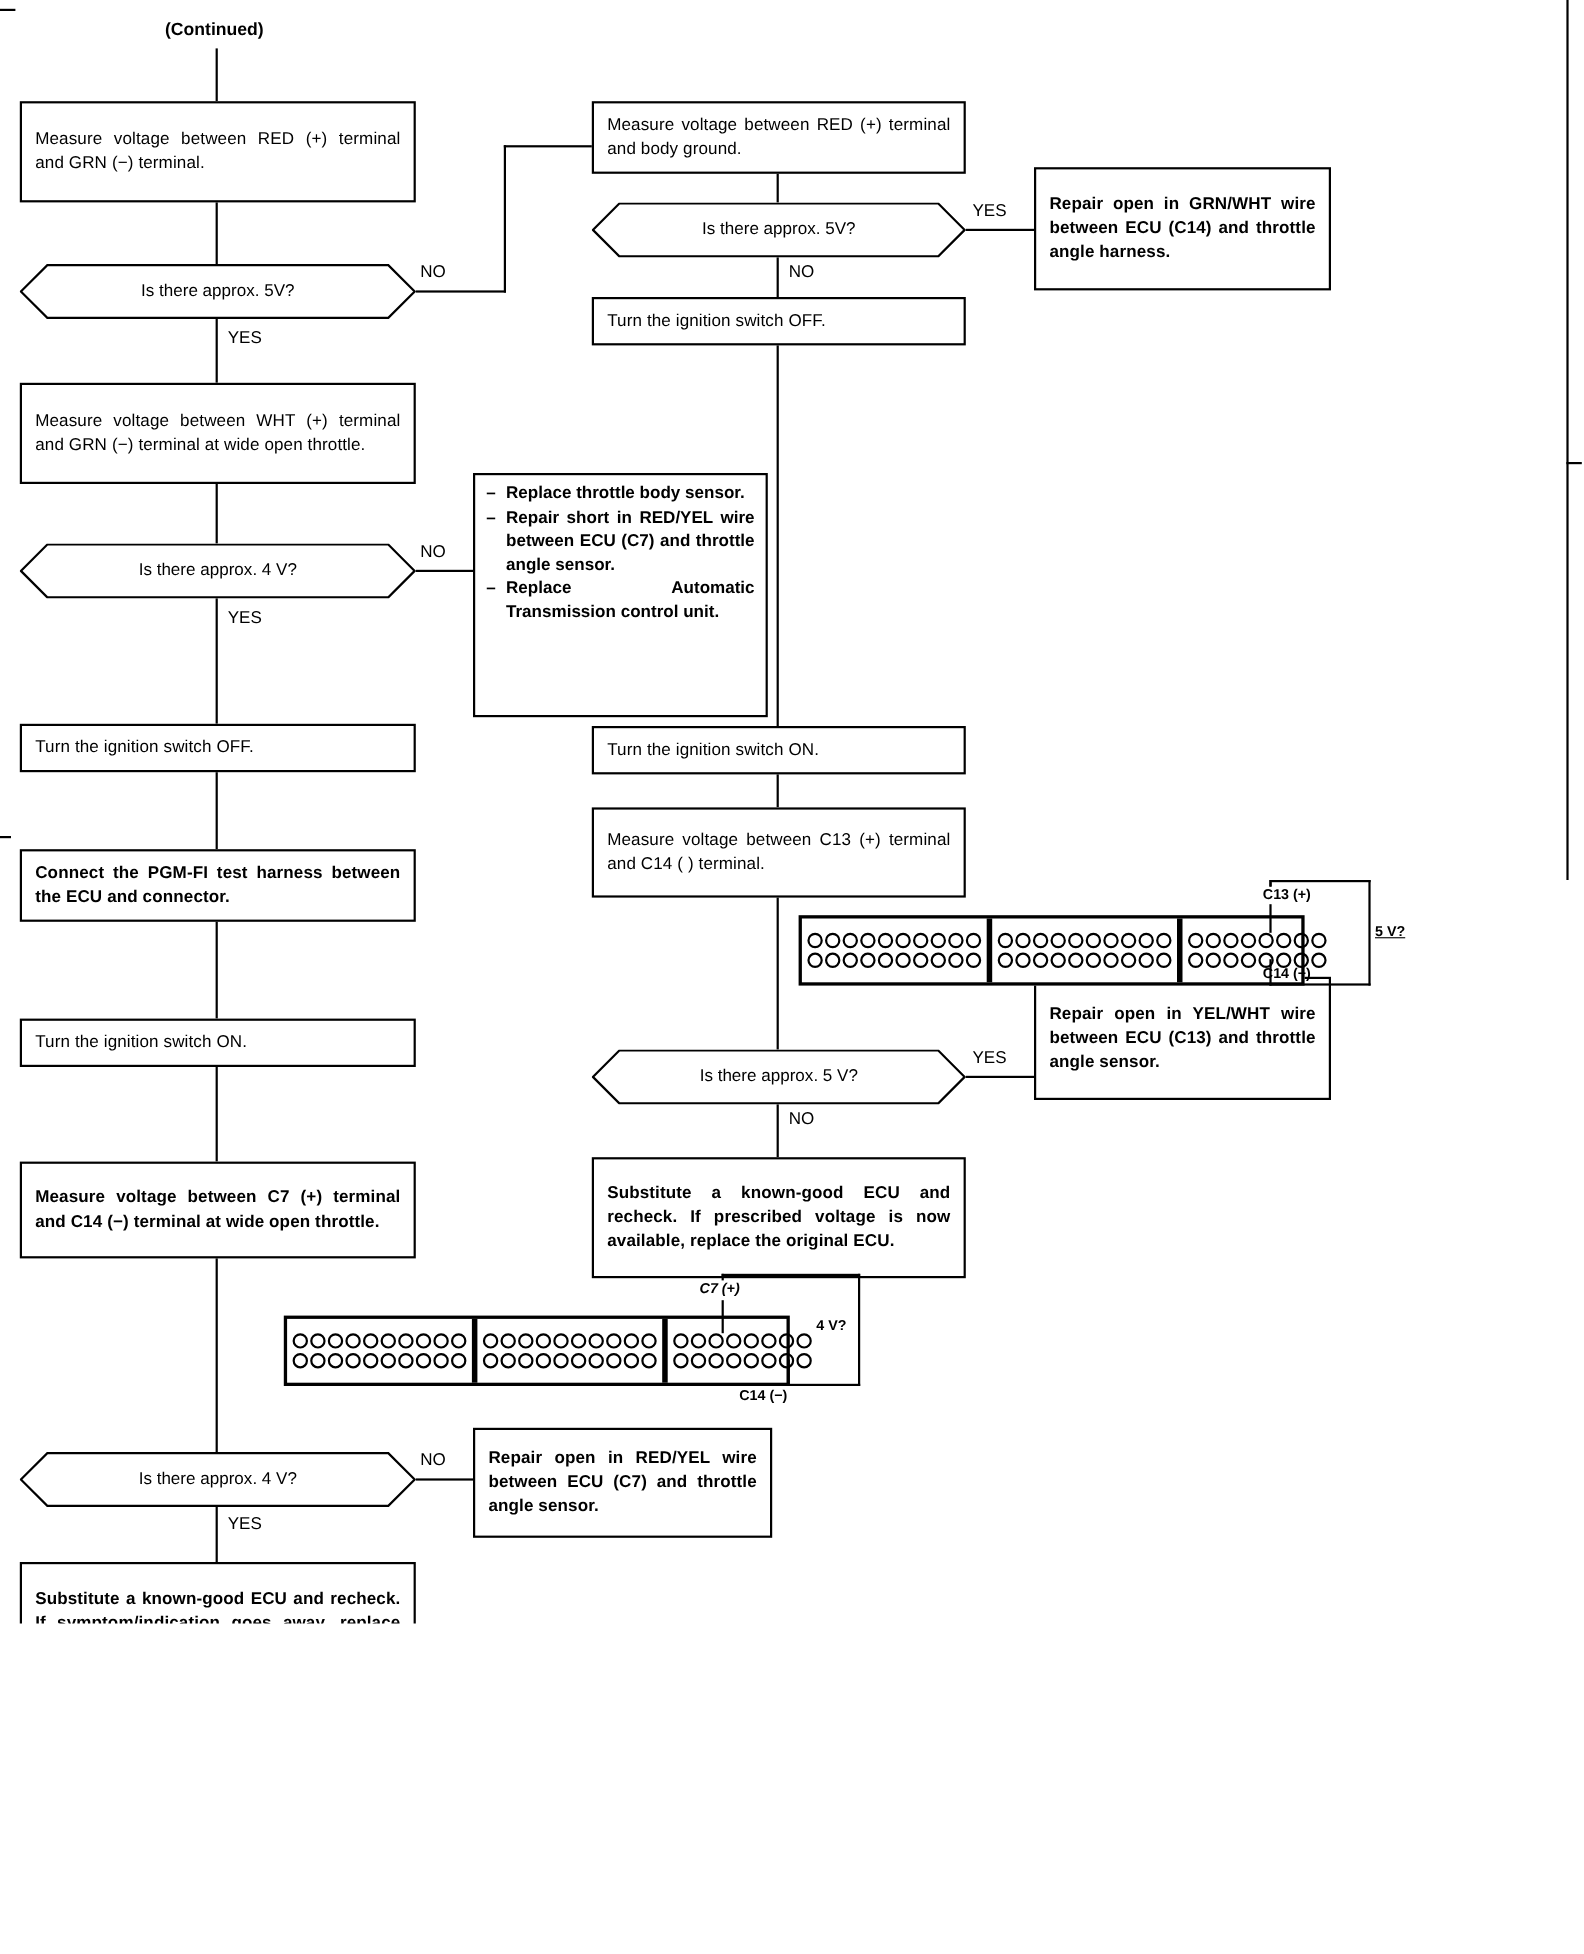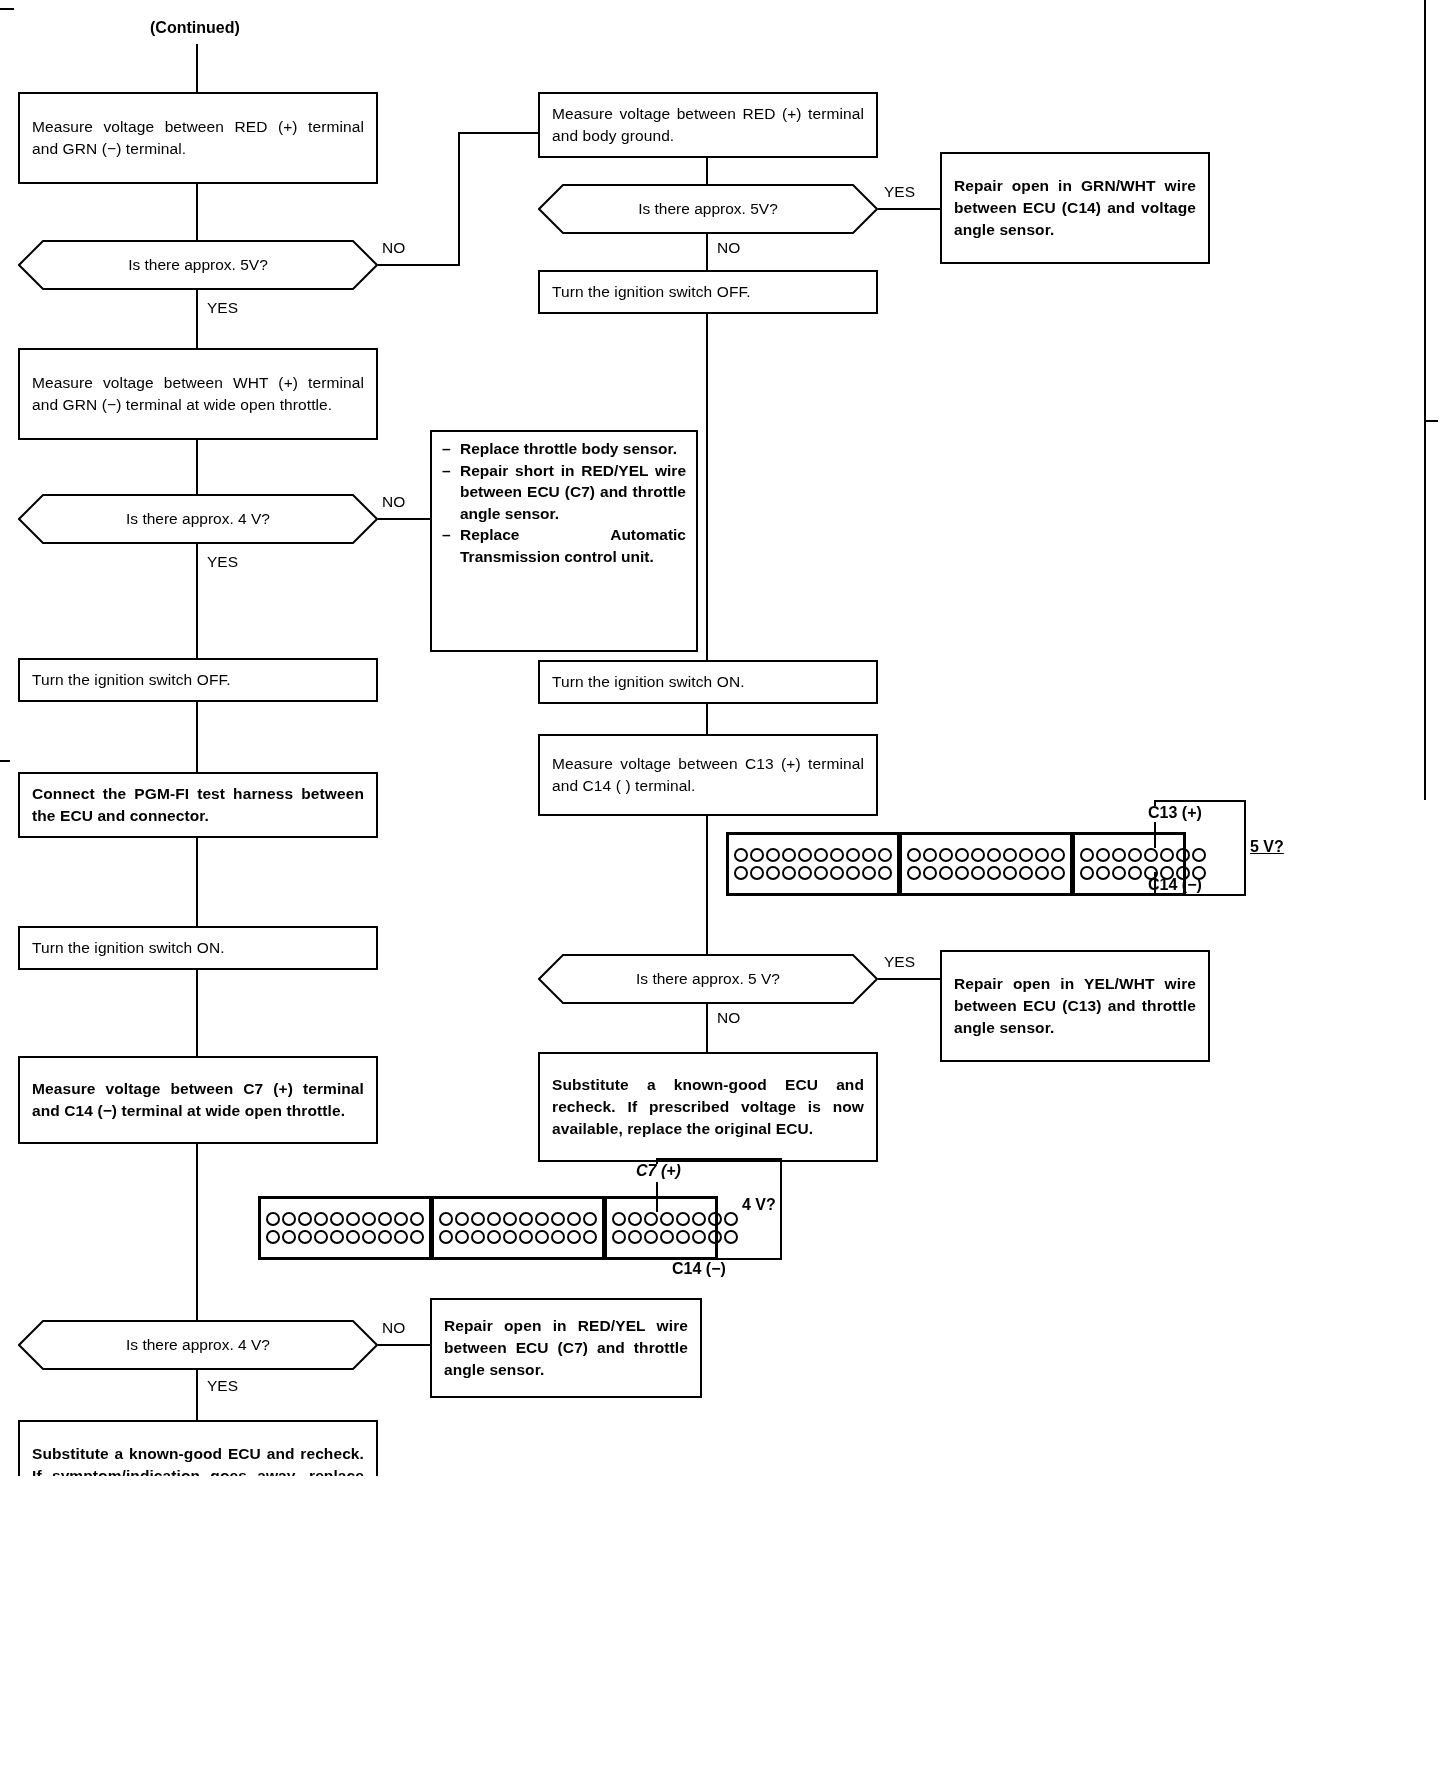--- a/index.html
+++ b/index.html
@@ -18,21 +18,21 @@
   
   .hex{position:absolute;box-sizing:border-box;}
   .hex svg{position:absolute;left:0;top:0;}
   .hex .hextxt{position:absolute;left:0;top:0;width:100%;height:100%;
        display:flex;align-items:center;justify-content:center;
        font-size:15.5px;font-weight:400;}
 
   
   .ln{position:absolute;background:#000;}
   .lbl{position:absolute;font-size:15.5px;line-height:16px;font-weight:400;white-space:nowrap;}
-  .lbl-b{position:absolute;font-size:16px;line-height:14px;font-weight:bold;white-space:nowrap;}
+  .lbl-b{position:absolute;font-size:13px;line-height:14px;font-weight:bold;white-space:nowrap;}
 
   
   .conn{position:absolute;border:3px solid #000;background:#fff;box-sizing:border-box;
         display:flex;align-items:stretch;}
   .conn .seg{display:flex;flex-direction:column;justify-content:center;
              padding:4px 5px;box-sizing:border-box;}
   .conn .seg + .seg{border-left:5px solid #000;}
   .conn .row{display:flex;gap:2px;}
   .conn .row + .row{margin-top:4px;}
   .pin{width:14px;height:14px;border:2.5px solid #000;border-radius:50%;box-sizing:border-box;}
@@ -170,24 +170,24 @@
   <div class="ln" style="left:878px;top:978px;width:62px;height:2px;"></div>
   <div class="lbl" style="left:884px;top:954px;">YES</div>
   <div class="ln" style="left:706px;top:1004px;width:2px;height:48px;"></div>
   <div class="lbl" style="left:717px;top:1010px;">NO</div>
 
   <div class="box" style="left:538px;top:1052px;width:340px;height:110px;">
     <div class="txt t-bold just">Substitute a known-good ECU and recheck. If prescribed voltage is now available, replace the original ECU.</div>
   </div>
 
   <div class="box" style="left:940px;top:152px;width:270px;height:112px;">
-    <div class="txt t-bold just">Repair open in GRN/WHT wire between ECU (C14) and voltage angle sensor.</div>
-  </div>
-
-  <div class="box" style="left:940px;top:950px;width:270px;height:112px;">
+    <div class="txt t-bold just">Repair open in GRN/WHT wire between ECU (C14) and throttle angle harness.</div>
+  </div>
+
+  <div class="box" style="left:940px;top:888px;width:270px;height:112px;">
     <div class="txt t-bold just">Repair open in YEL/WHT wire between ECU (C13) and throttle angle sensor.</div>
   </div>
 
   <div class="box" style="left:430px;top:1298px;width:272px;height:100px;">
     <div class="txt t-bold just">Repair open in RED/YEL wire between ECU (C7) and throttle angle sensor.</div>
   </div>
 
   <div class="box" style="left:430px;top:430px;width:268px;height:222px;align-items:flex-start;">
     <div class="dashlist">
       <div class="dashitem">

